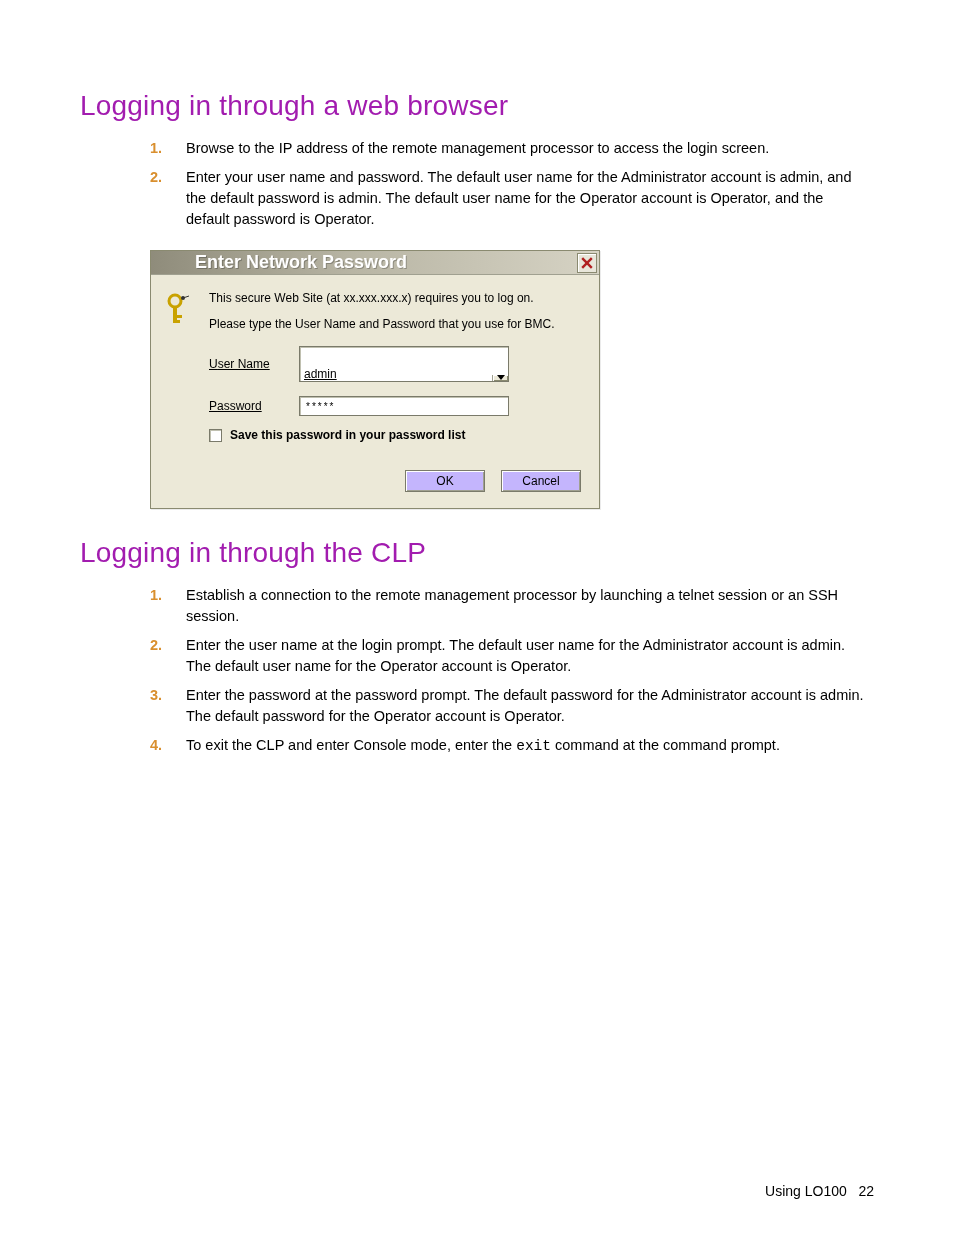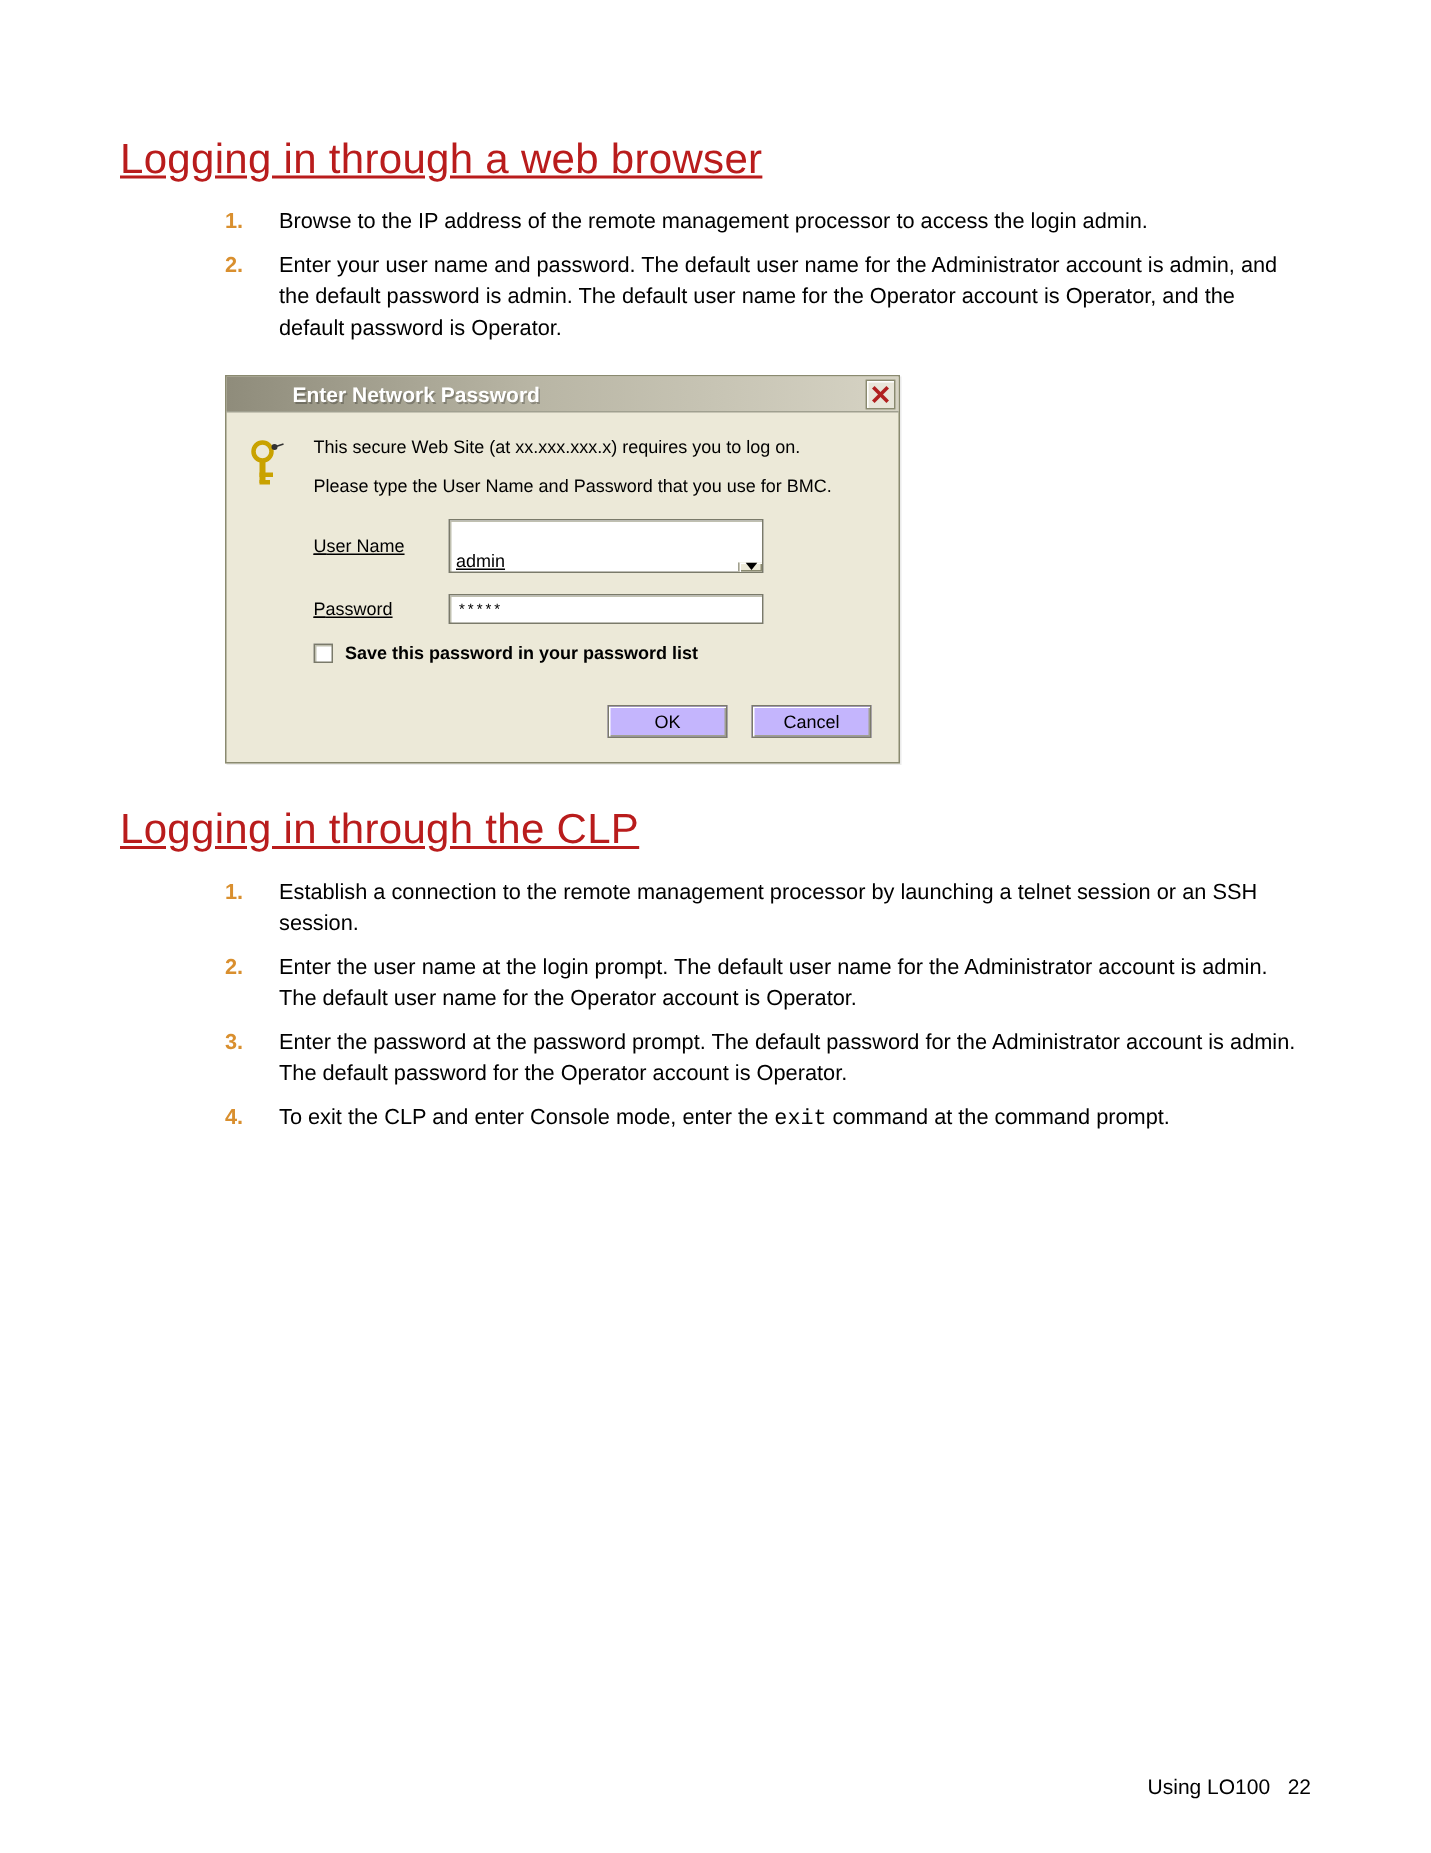--- a/index.html
+++ b/index.html
@@ -9,24 +9,23 @@
     background: #fff;
     font-family: Arial, Helvetica, sans-serif;
     color: #000;
     position: relative;
     padding: 90px 80px 40px 80px;
   }
   h2.section {
     font-family: Arial, Helvetica, sans-serif;
     font-weight: 300;
     font-size: 28px;
-    color: #b91c1c;
+    color: #a21caf;
     margin-bottom: 16px;
     letter-spacing: 0.2px;
-    text-decoration: underline;
   }
   h2.section.second { margin-top: 28px; }
   ol.steps {
     list-style: none;
     margin-left: 70px;
     margin-right: 10px;
     margin-bottom: 20px;
   }
   ol.steps li {
     font-size: 14.5px;
@@ -64,21 +63,21 @@
     background: linear-gradient(90deg, #8f8c7b 0%, #b8b5a4 45%, #d6d3c4 100%);
     display: flex;
     align-items: center;
     justify-content: space-between;
     padding: 0 2px 0 6px;
     border-bottom: 1px solid #a0a090;
   }
   .titlebar .title {
     color: #fff;
     font-weight: bold;
-    font-size: 14px;
+    font-size: 18px;
     text-shadow: 1px 1px 0 rgba(0,0,0,0.25);
     padding-left: 38px;
   }
   .closebtn {
     width: 20px; height: 20px;
     background: #e8e6da;
     border: 1px solid #8a8a70;
     display: flex; align-items: center; justify-content: center;
     box-shadow: inset 1px 1px 0 #fff;
   }
@@ -165,21 +164,21 @@
   }
 </style>
 </head>
 <body>
 
 <h2 class="section">Logging in through a web browser</h2>
 
 <ol class="steps">
   <li>
     <span class="num">1.</span>
-    <span>Browse to the IP address of the remote management processor to access the login admin.</span>
+    <span>Browse to the IP address of the remote management processor to access the login screen.</span>
   </li>
   <li>
     <span class="num">2.</span>
     <span>Enter your user name and password. The default user name for the Administrator account is admin, and the default password is admin. The default user name for the Operator account is Operator, and the default password is Operator.</span>
   </li>
 </ol>
 
 <div class="dialog">
   <div class="titlebar">
     <span class="title">Enter Network Password</span>

